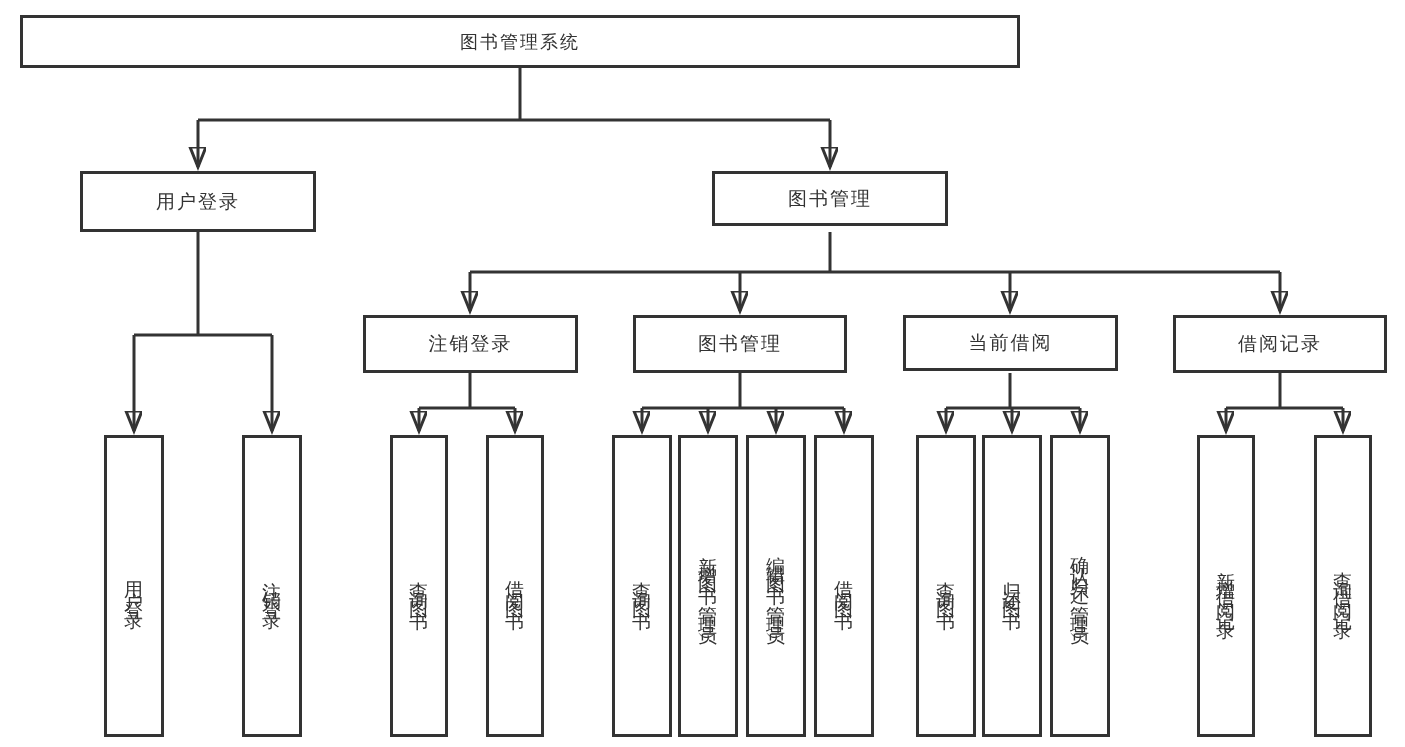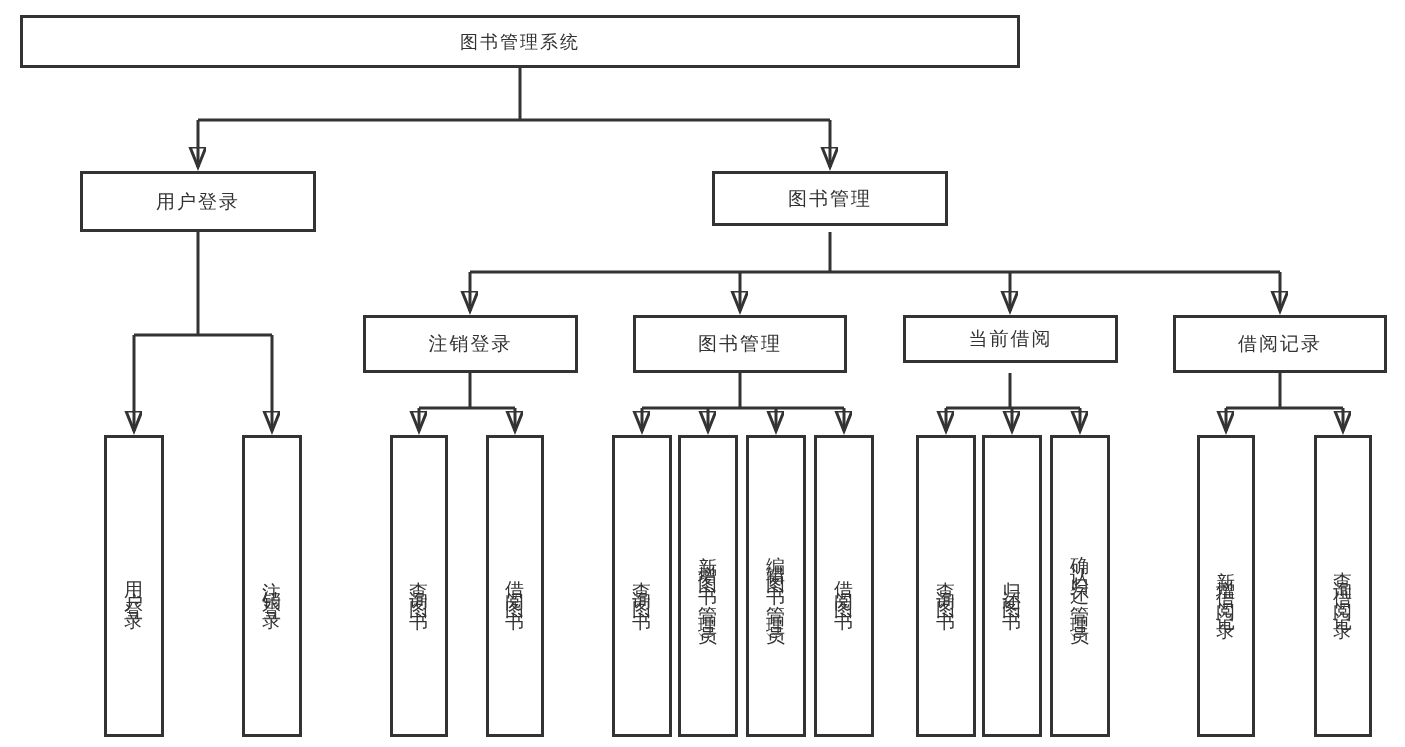--- a/index.html
+++ b/index.html
@@ -130,21 +130,21 @@
   <div class="box hbox" style="left:712px;top:171px;width:236px;height:55px">
     <span>图书管理</span>
   </div>
 
   <div class="box hbox" style="left:363px;top:315px;width:215px;height:58px">
     <span>注销登录</span>
   </div>
   <div class="box hbox" style="left:633px;top:315px;width:214px;height:58px">
     <span>图书管理</span>
   </div>
-  <div class="box hbox" style="left:903px;top:315px;width:215px;height:48px">
+  <div class="box hbox" style="left:903px;top:315px;width:215px;height:56px">
     <span>当前借阅</span>
   </div>
   <div class="box hbox" style="left:1173px;top:315px;width:214px;height:58px">
     <span>借阅记录</span>
   </div>
 
   <div class="box leaf" style="left:104px;width:60px">
     <span class="vtext">用户登录</span>
   </div>
   <div class="box leaf" style="left:242px;width:60px">

